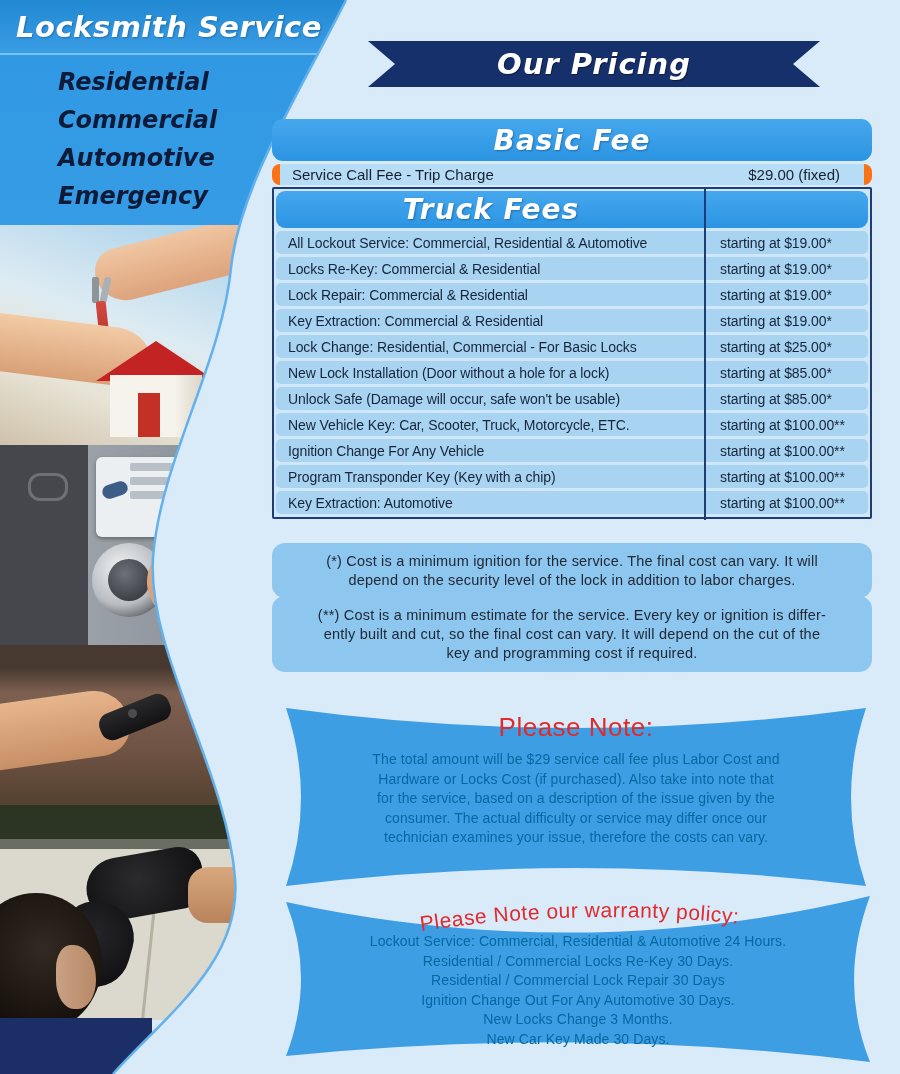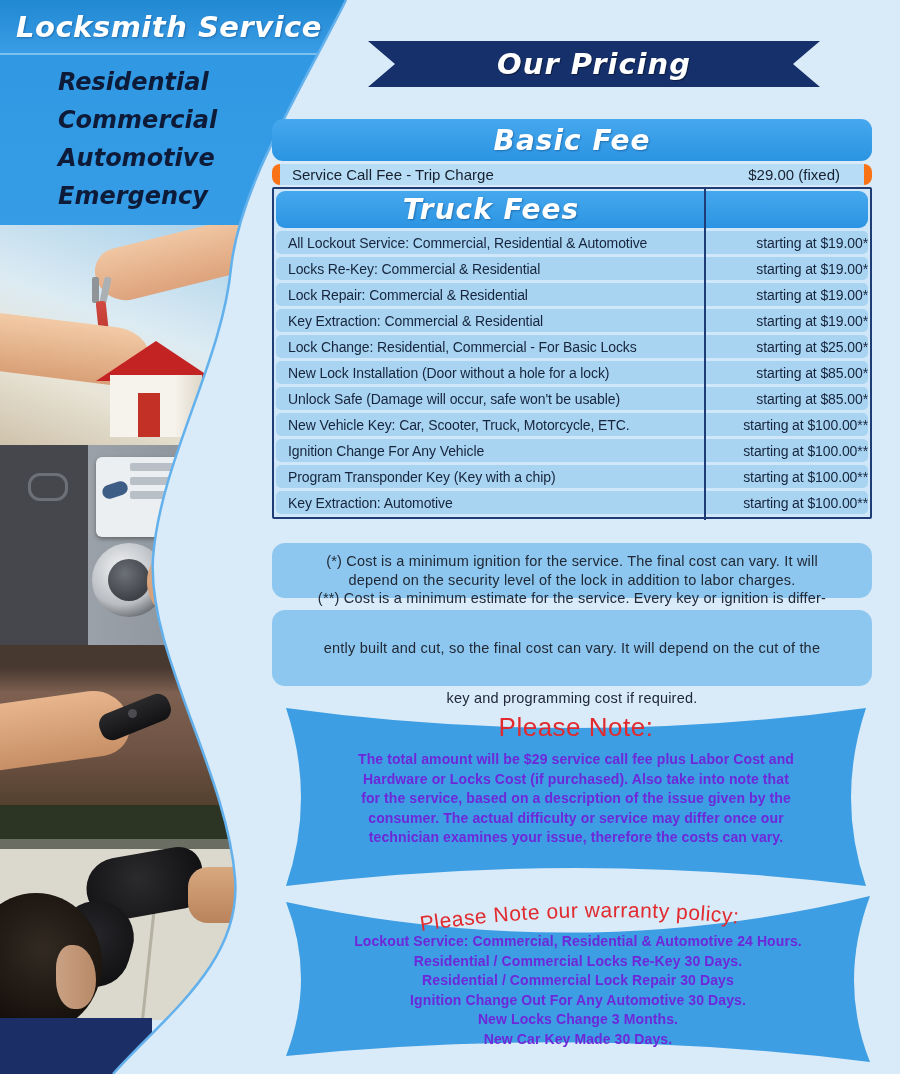--- a/index.html
+++ b/index.html
@@ -91,39 +91,39 @@
   .fees-header{position:absolute;left:2px;right:2px;top:2px;height:37px;border-radius:9px;
                background:linear-gradient(180deg,#46a8ee,#2b94e2);}
   .fees-header-text{position:absolute;left:0;width:430px;top:0;height:37px;
                     display:flex;align-items:center;justify-content:center;}
   .fees-divider{position:absolute;left:430px;top:-2px;bottom:-3px;width:2px;background:#1e3d77;z-index:5;}
   .fees-rows{position:absolute;left:2px;right:2px;top:42px;bottom:3px;
              display:flex;flex-direction:column;gap:3px;}
   .fee-row{flex:1;display:flex;align-items:center;background:#a8d4f2;border-radius:5px;
            font-size:14px;color:#16243c;letter-spacing:-0.1px;}
   .fee-service{width:416px;padding-left:12px;}
-  .fee-price{flex:1;text-align:right;padding-left:26px;}
+  .fee-price{flex:1;text-align:left;padding-left:16px;}
 
   
   .note-box{left:272px;width:600px;background:#8dc6ee;border-radius:13px;
             color:#212936;font-size:14.5px;line-height:19px;letter-spacing:.2px;
             display:flex;flex-direction:column;justify-content:center;text-align:center;}
   .note1{top:543px;height:55px;}
-  .note2{top:610px;height:76px;gap:31px;}
+  .note2{top:596px;height:76px;}
 
   
   .banner{overflow:visible;}
   .banner svg{position:absolute;left:0;top:0;}
   .banner1{left:282px;top:702px;width:588px;height:190px;}
   .banner2{left:282px;top:886px;width:592px;height:188px;}
   .banner-title{position:absolute;left:0;width:100%;text-align:center;color:#e02a2e;
                 font-size:26px;letter-spacing:.5px;}
   .b1-title{top:10px;}
   .banner-lines{position:absolute;left:0;width:100%;text-align:center;
-                font-size:14px;font-weight:bold;color:#6d28d9;line-height:19.5px;letter-spacing:.1px;}
+                font-size:14px;font-weight:normal;color:#0369a1;line-height:19.5px;letter-spacing:.1px;}
   .b1-lines{top:48px;}
   .b2-lines{top:46px;}
 </style>
 </head>
 <body>
 
 <div class="page">
 
   <div class="abs left-base"></div>
   <div class="abs head-band"></div>

